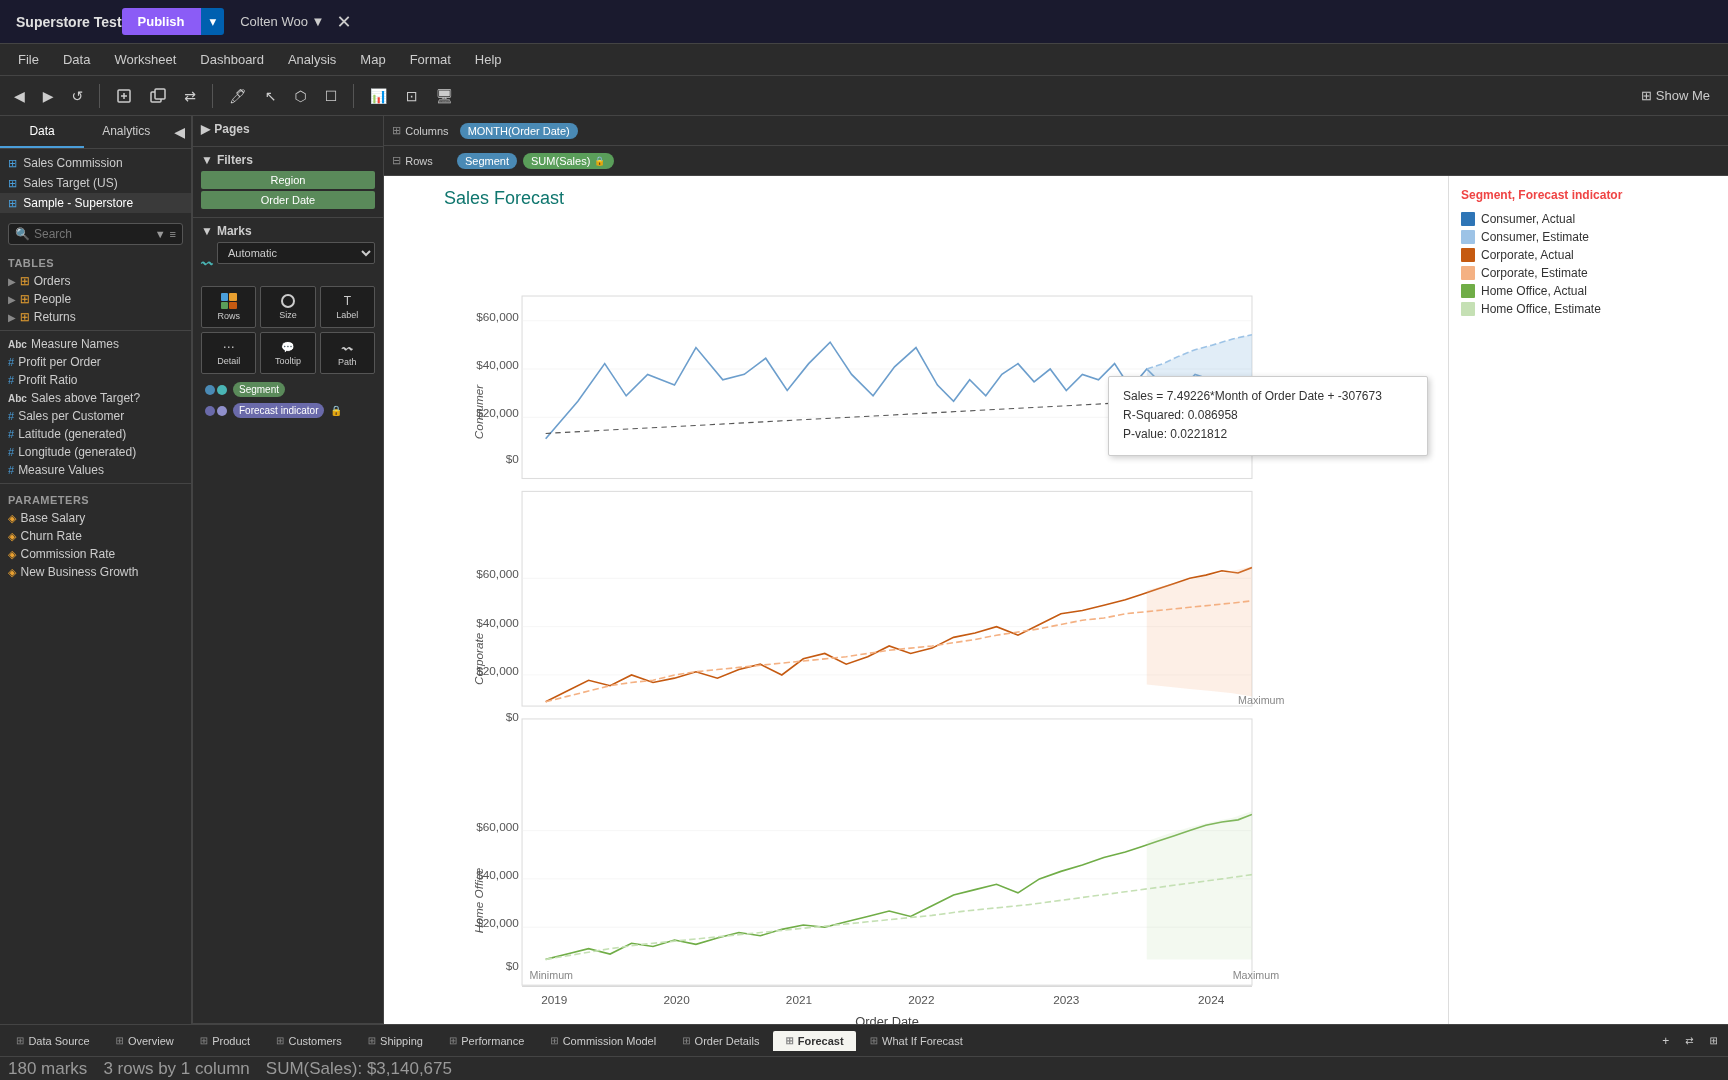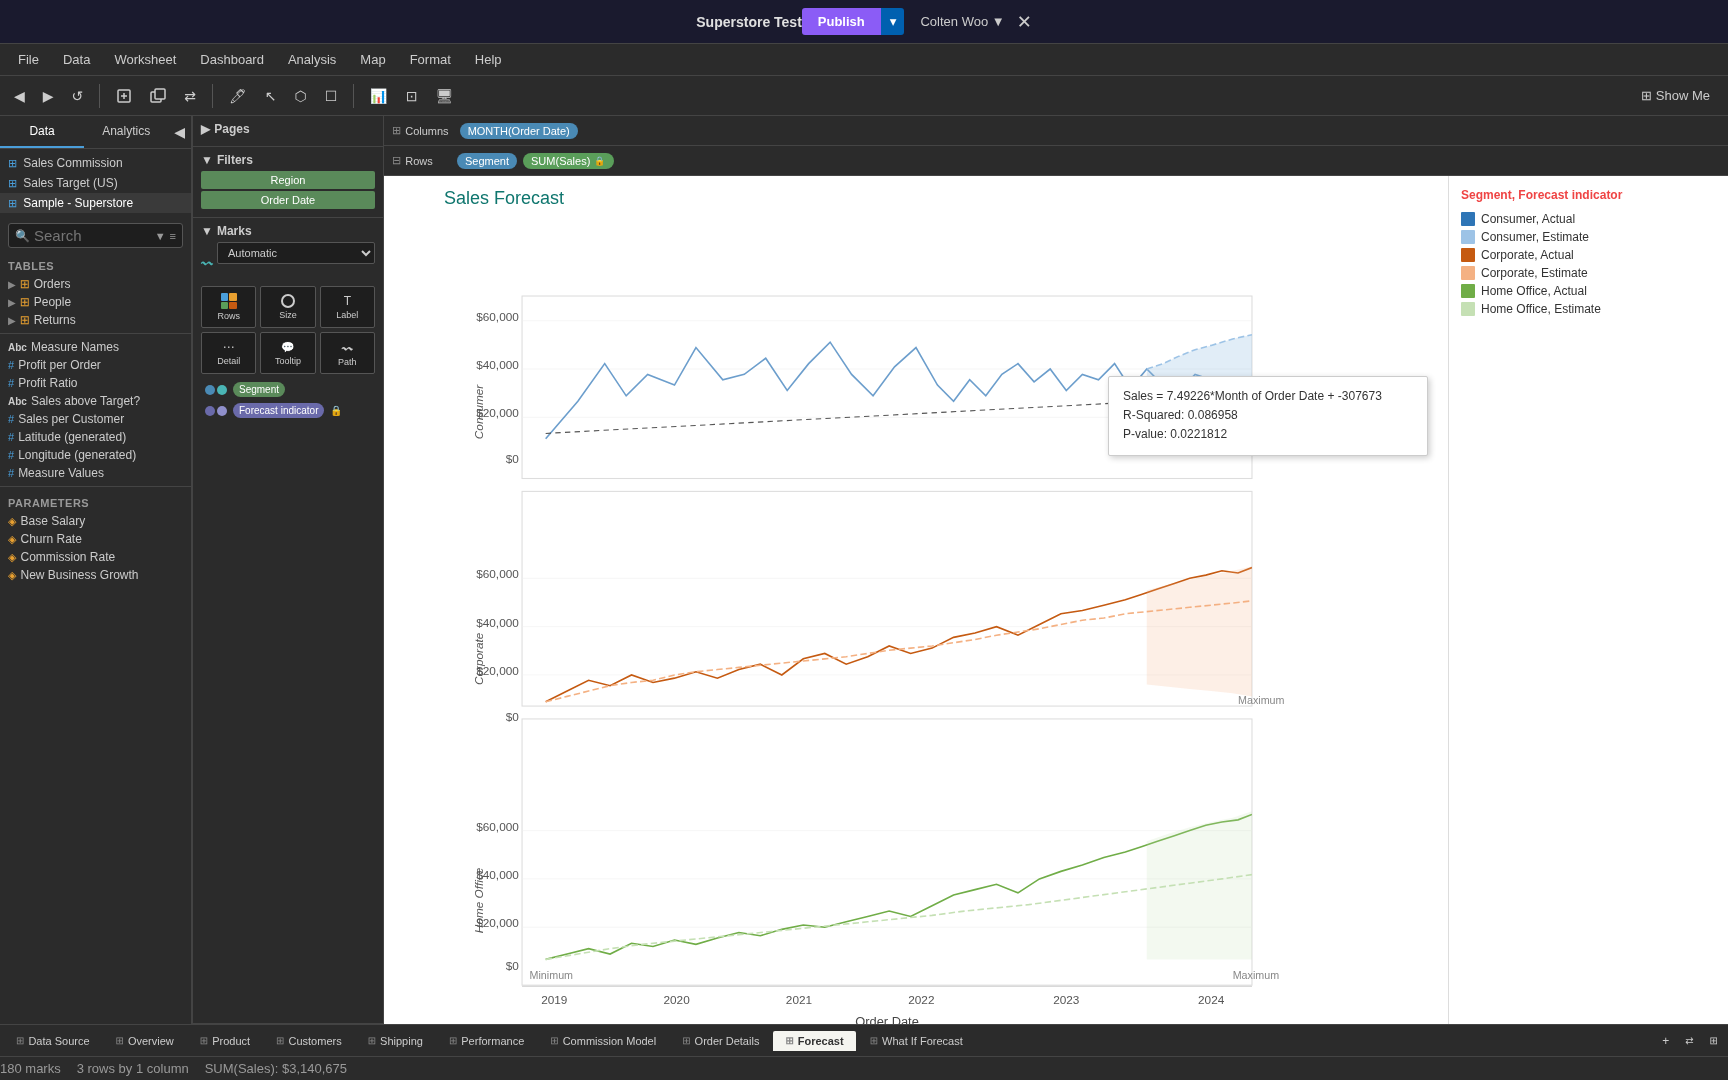--- a/index.html
+++ b/index.html
@@ -4,21 +4,21 @@
   <style>
     * { box-sizing: border-box; margin: 0; padding: 0; }
     body { font-family: 'Segoe UI', Arial, sans-serif; font-size: 12px; background: #2b2b2b; color: #ccc; width: 1728px; height: 1080px; overflow: hidden; }
 
     
     .title-bar {
       background: #1a1a2e;
       height: 44px;
       display: flex;
       align-items: center;
-      justify-content: center;
+      justify-content: flex-start;
       padding: 0 16px;
       border-bottom: 1px solid #444;
     }
     .publish-btn {
       background: #8b5cf6;
       color: white;
       border: none;
       padding: 6px 16px;
       font-size: 13px;
       cursor: pointer;
@@ -137,21 +137,21 @@
       background: #1e1e1e;
       border: 1px solid #555;
       border-radius: 3px;
       padding: 3px 6px;
       gap: 4px;
     }
     .search-input {
       background: none;
       border: none;
       color: #d946ef;
-      font-size: 15px;
+      font-size: 12px;
       width: 100%;
       outline: none;
     }
     .filter-icon { color: #999; font-size: 11px; cursor: pointer; }
     .tree-item {
       display: flex;
       align-items: center;
       padding: 2px 8px;
       cursor: pointer;
       color: #ccc;
@@ -362,24 +362,24 @@
     .bottom-tab.active { background: #f5f5f0; color: #333; font-weight: 600; }
     .tab-sheet-icon { font-size: 10px; color: #888; }
 
     
     .status-bar {
       height: 24px;
       background: #2b2b2b;
       border-top: 1px solid #444;
       display: flex;
       align-items: center;
-      padding: 0 0;
+      padding: 0 8px;
       gap: 16px;
       color: #999;
-      font-size: 13px;
+      font-size: 17px;
     }
 
     .axis-label {
       fill: #555;
       font-size: 11px;
     }
     .combined-left {
       display: flex;
       flex-direction: column;
       width: 192px;

